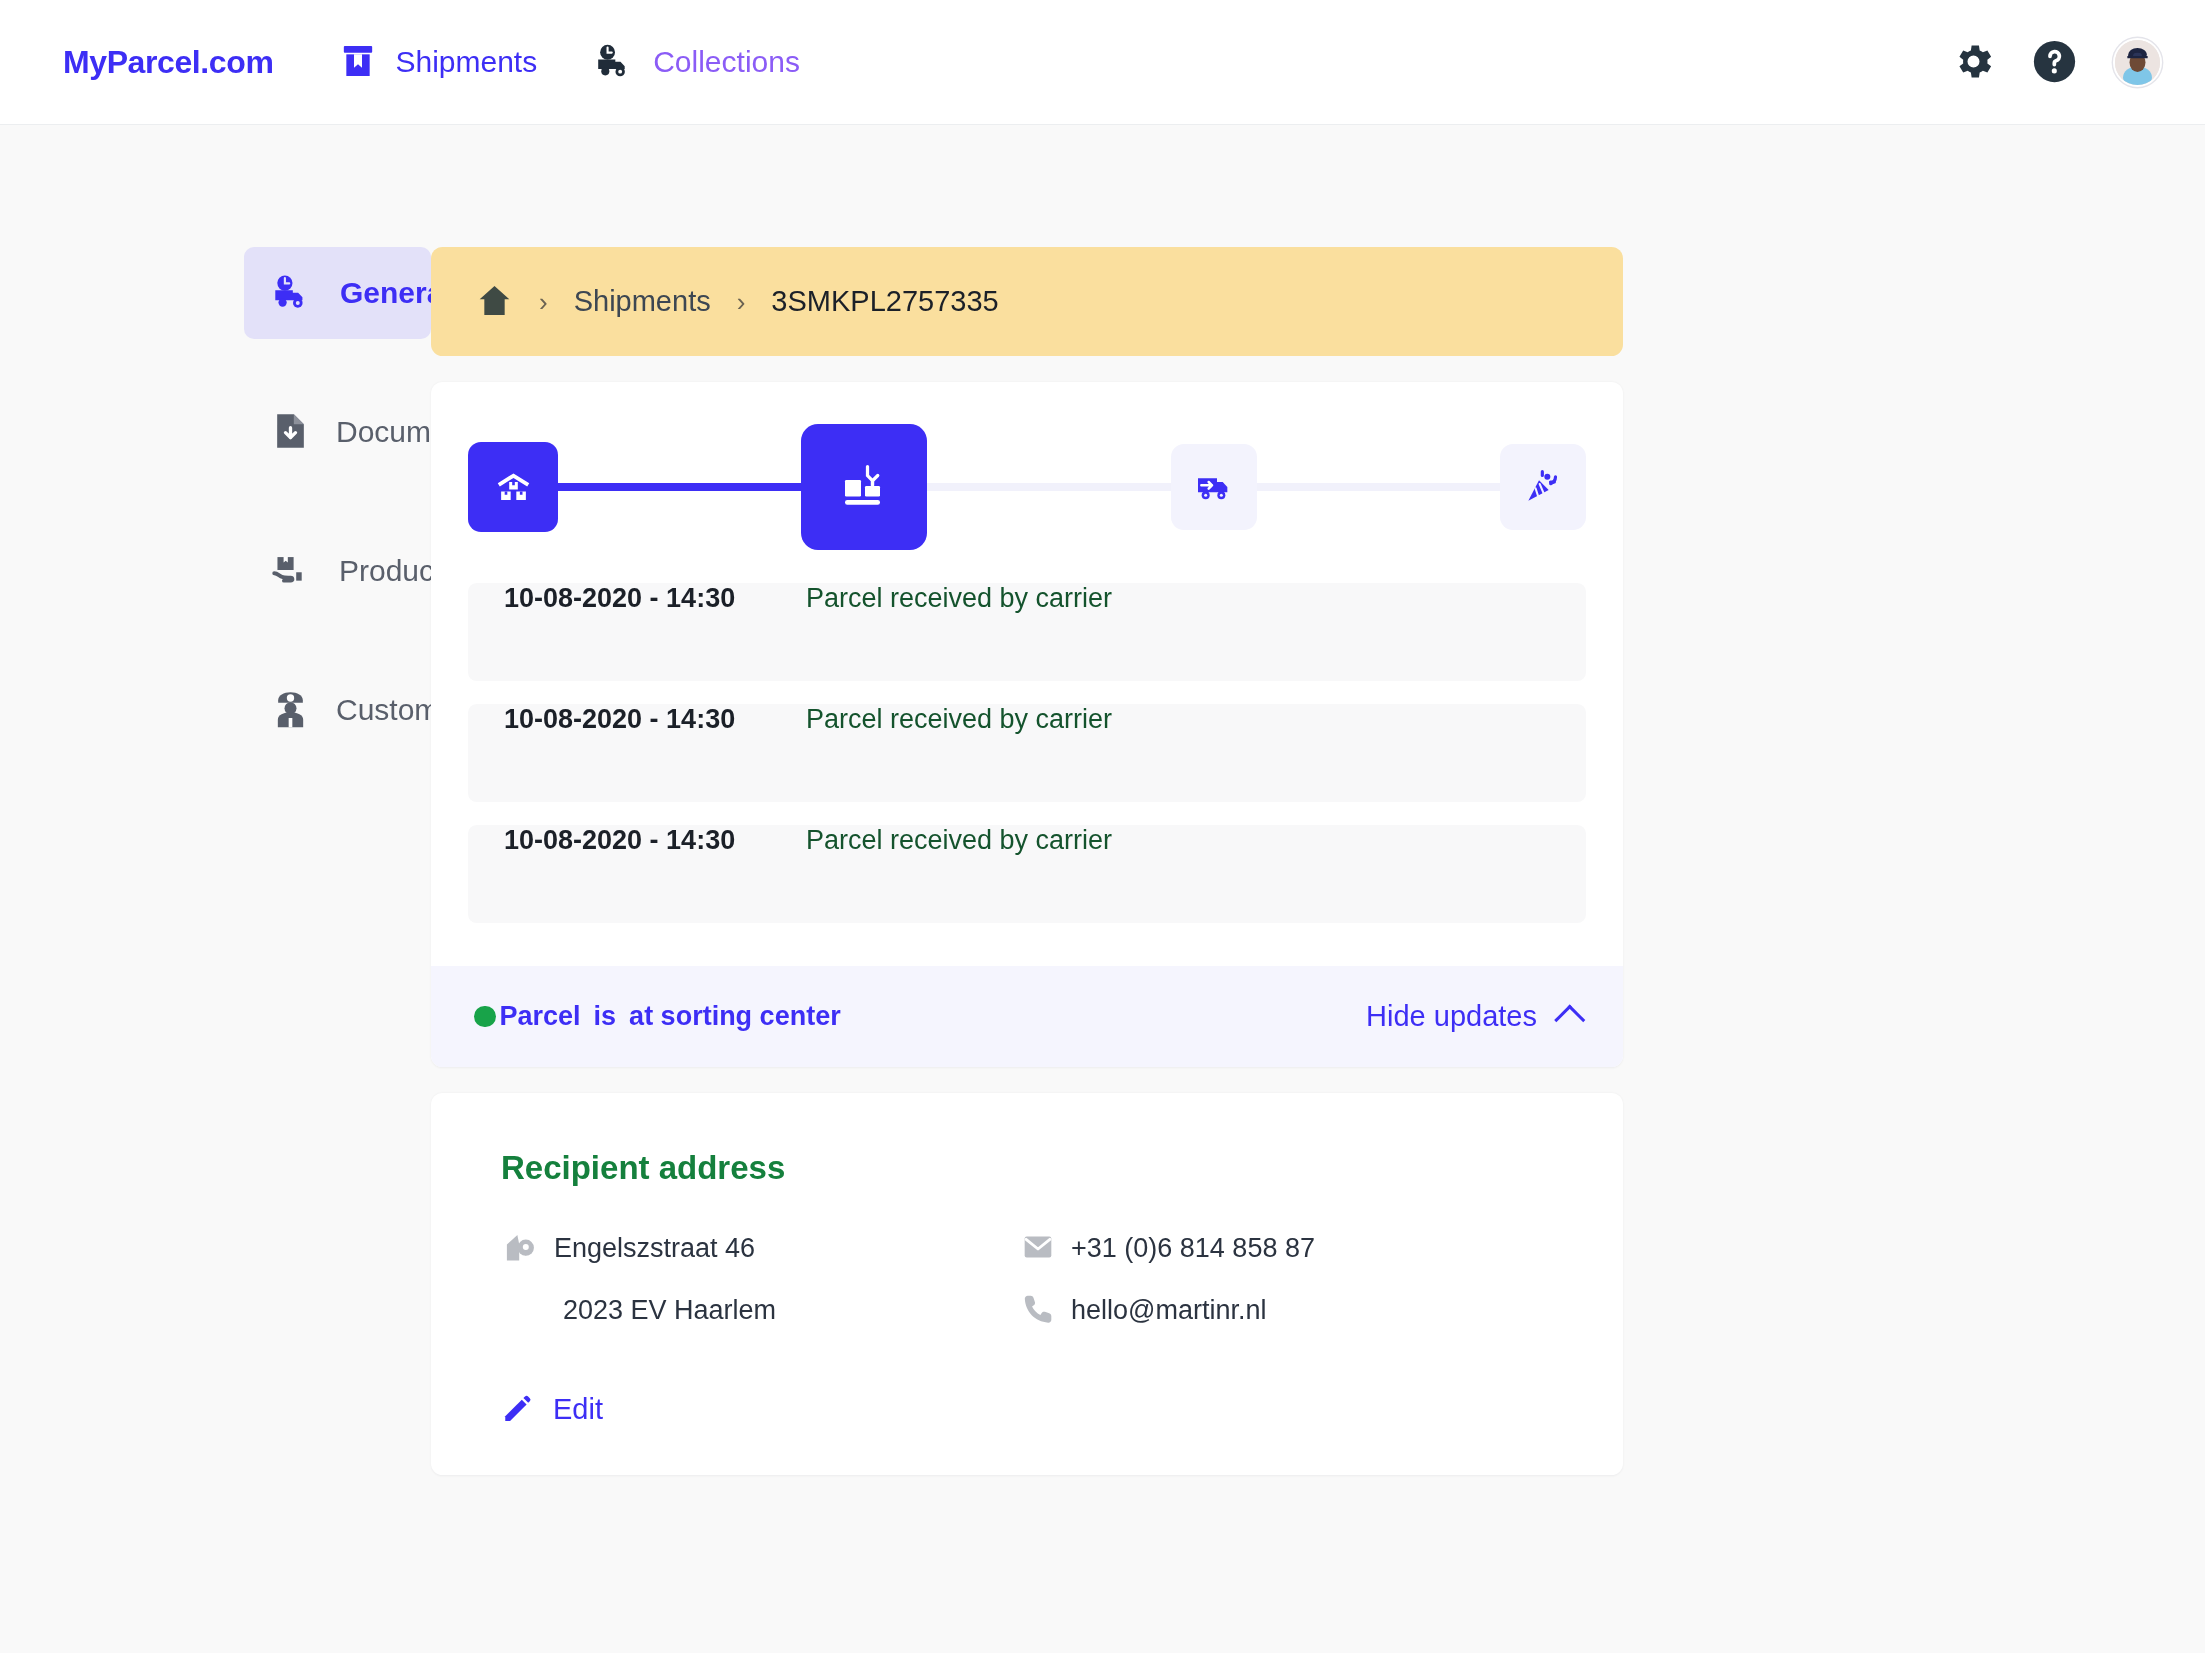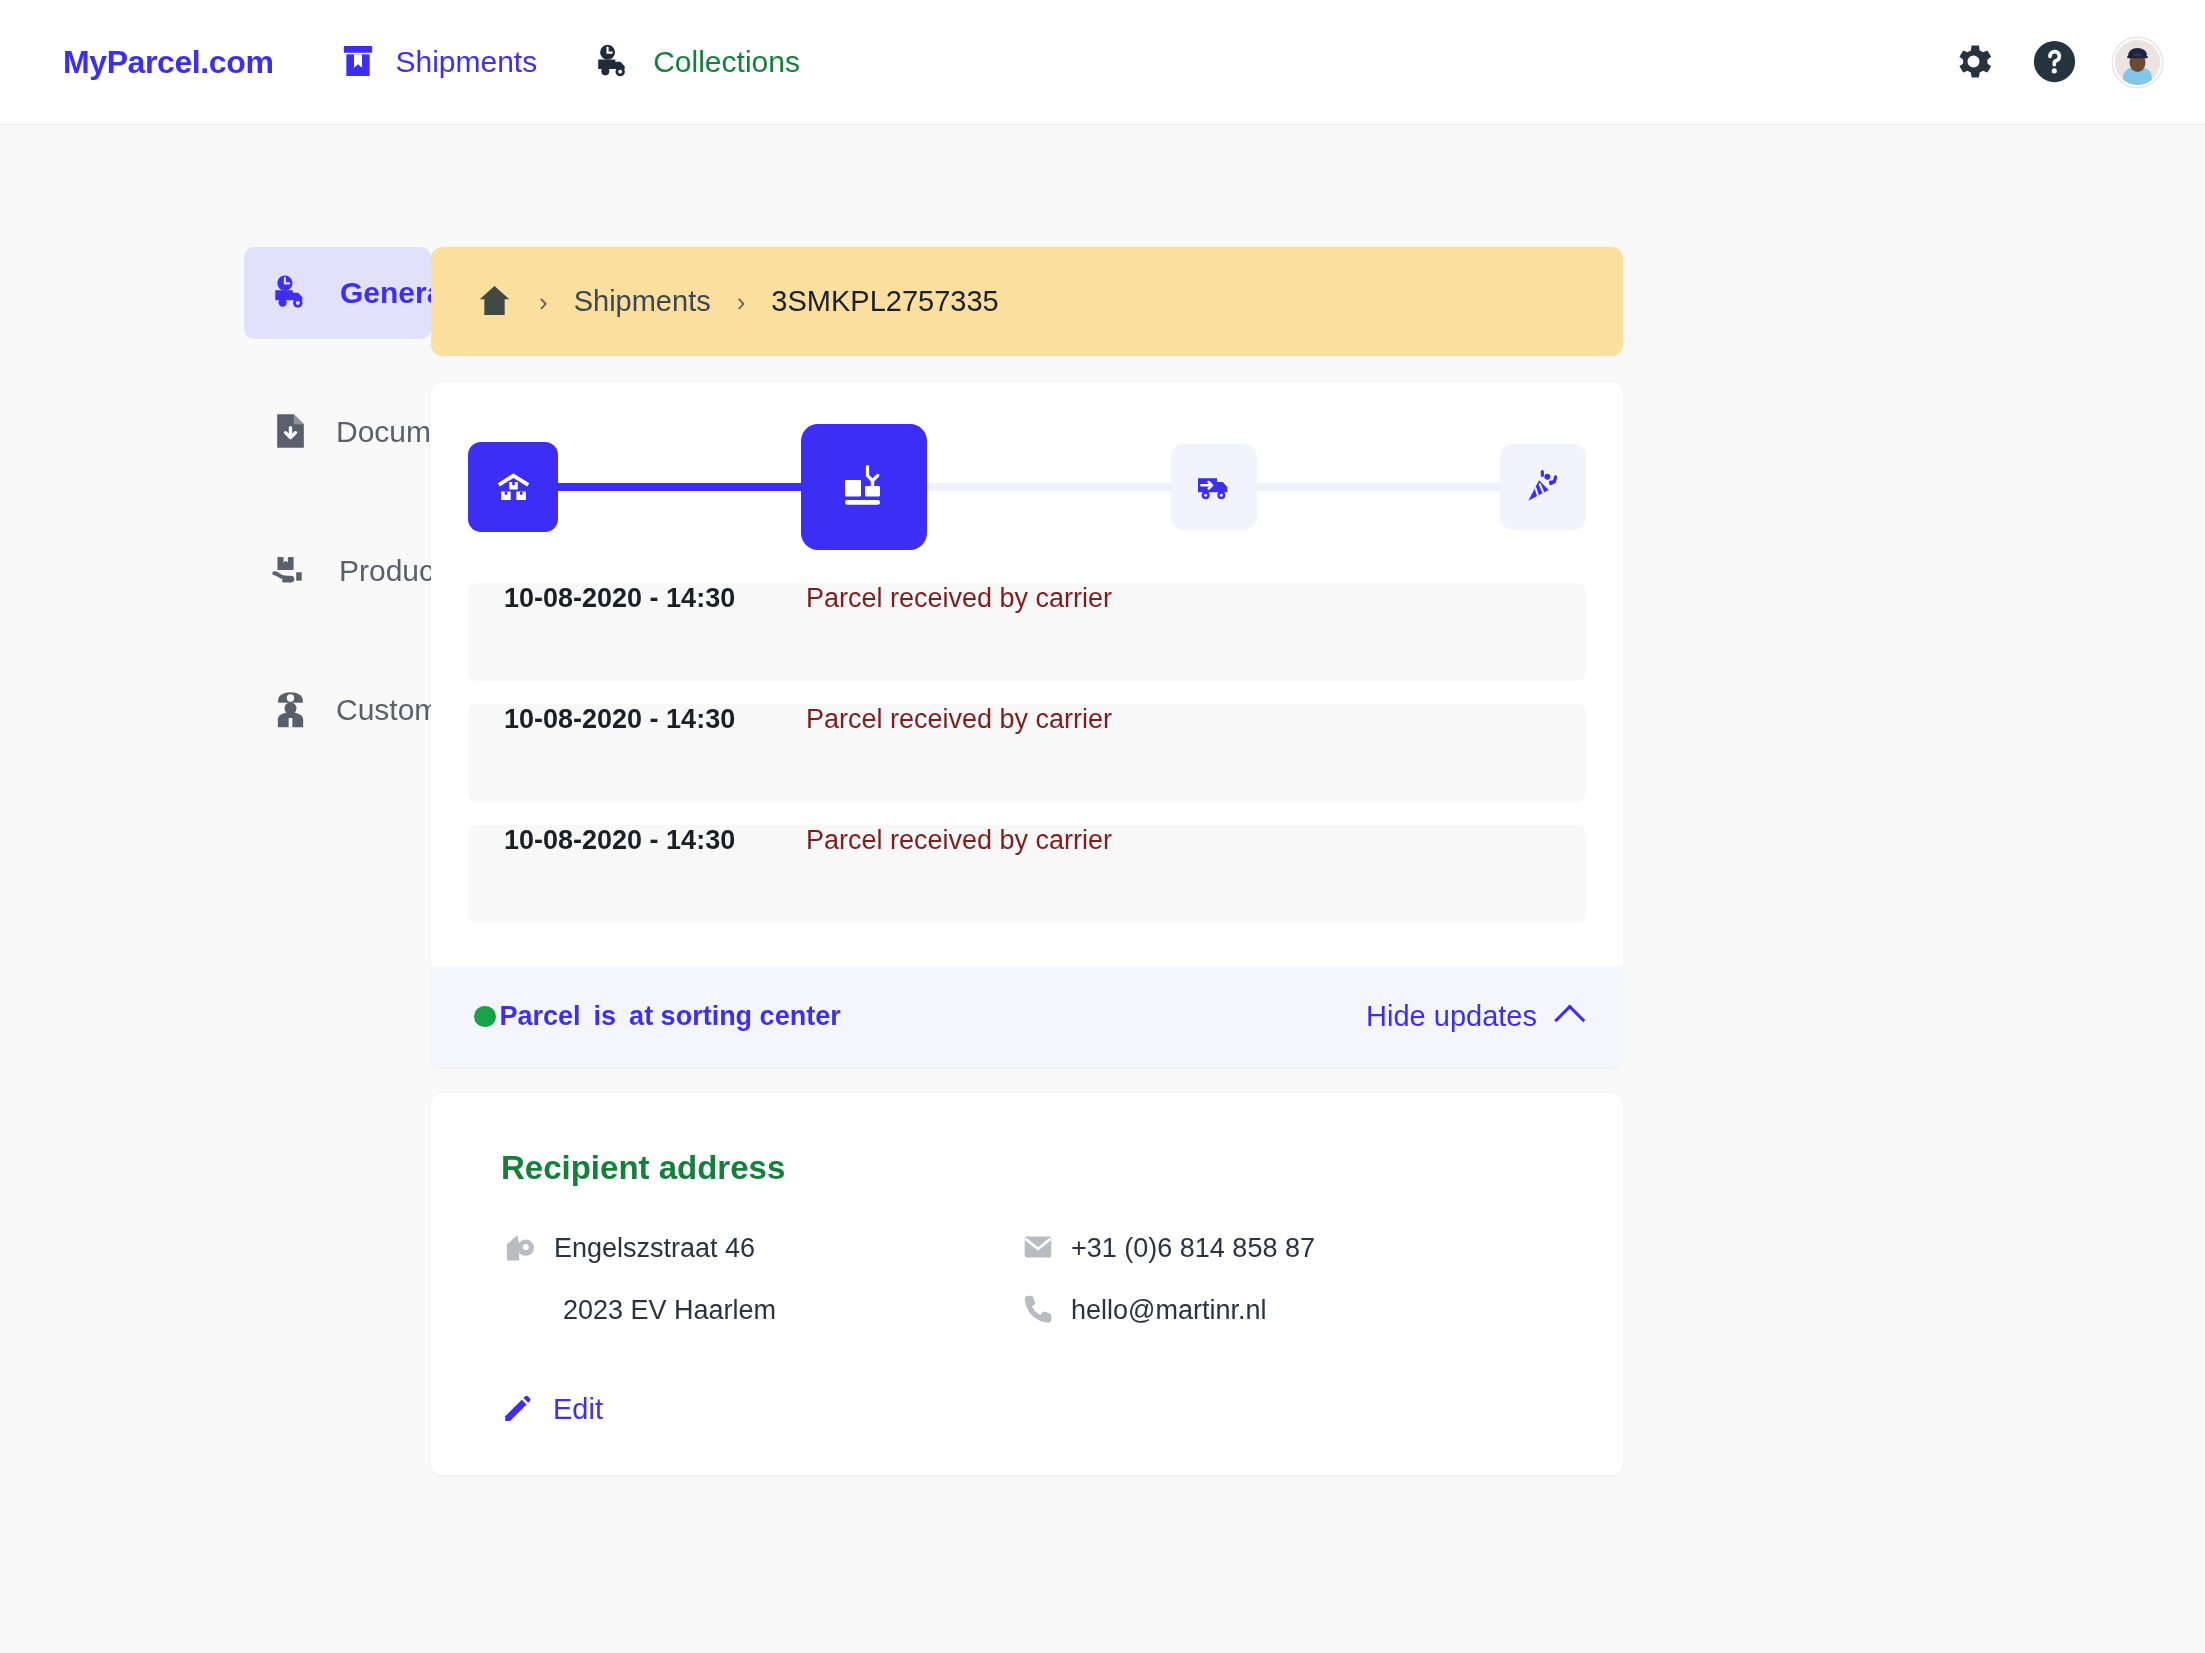--- a/index.html
+++ b/index.html
@@ -34,21 +34,21 @@
     align-items: center;
     margin-left: 65px;
     gap: 57px;
   }
   .nav-item {
     display: flex;
     align-items: center;
     gap: 17px;
     cursor: pointer;
   }
-  .nav-label { font-size: 30px; color: #15803d; white-space: nowrap; }
+  .nav-label { font-size: 30px; color: #8b5cf6; white-space: nowrap; }
   .nav-item.active .nav-label { color: #3d2ef5; }
 
   .topbar-right {
     margin-left: auto;
     display: flex;
     align-items: center;
     gap: 36px;
   }
   .avatar {
     width: 49px; height: 49px; border-radius: 50%;
@@ -133,21 +133,21 @@
     background: #f8f8f9;
     border-radius: 8.6px;
     height: 98px;
     display: flex;
     align-items: flex-start;
     padding: 0 36px;
     margin-bottom: 23px;
   }
   .tl-row:last-child { margin-bottom: 0; }
   .tl-time { font-size: 27px; font-weight: bold; color: #1b2028; width: 302px; flex: none; }
-  .tl-desc { font-size: 27px; color: #7f1d1d; }
+  .tl-desc { font-size: 27px; color: #14532d; }
 
   
   .statusbar {
     background: #f5f5fe;
     height: 101px;
     display: flex;
     align-items: center;
     padding: 0 43px;
   }
   .dot { width: 21.5px; height: 21.5px; border-radius: 50%; background: #18a349; flex: none; }

